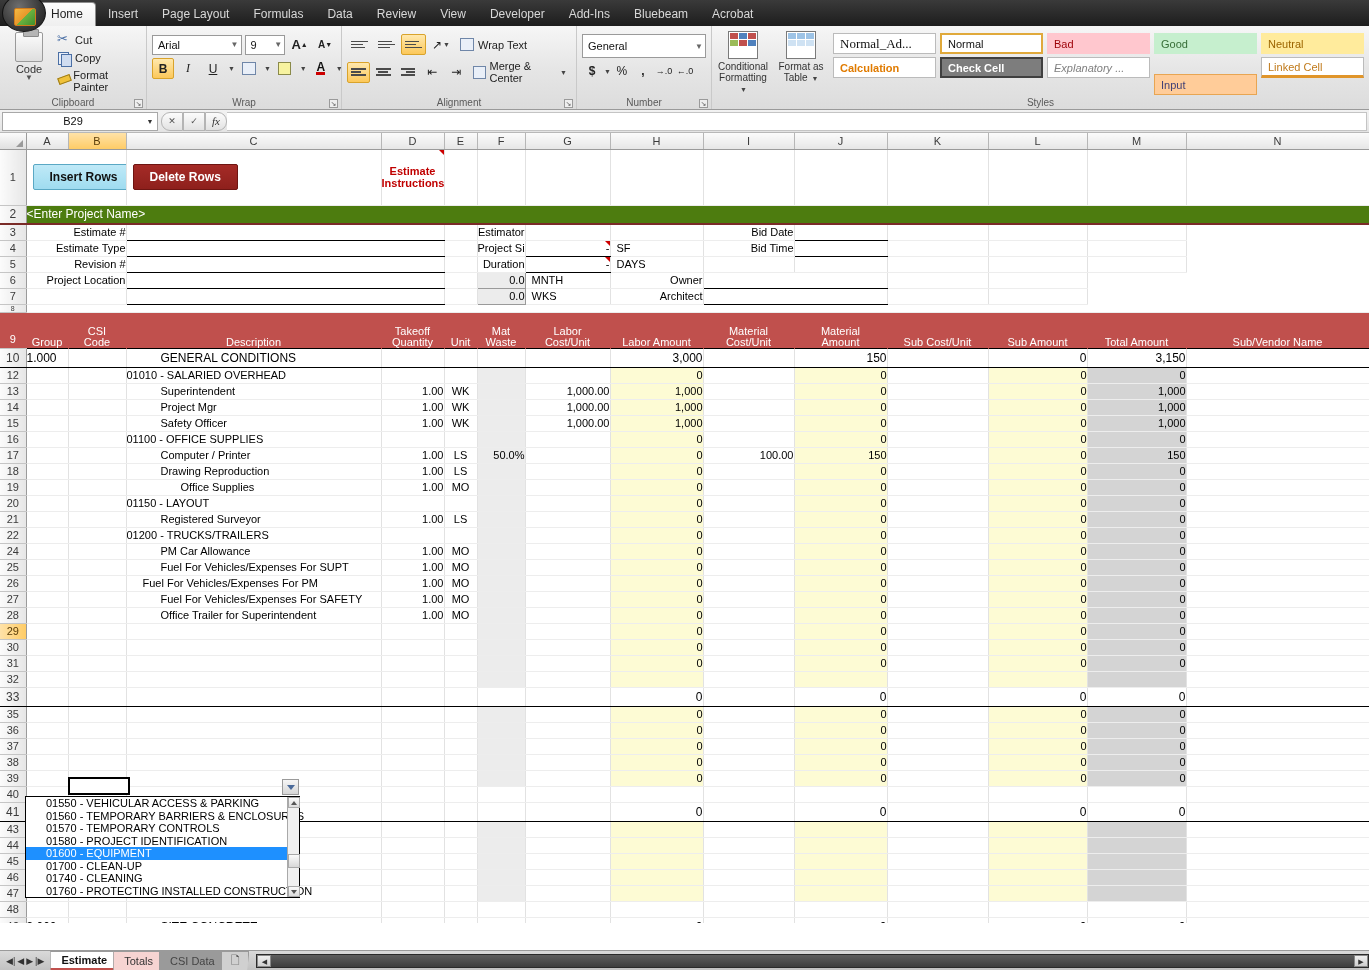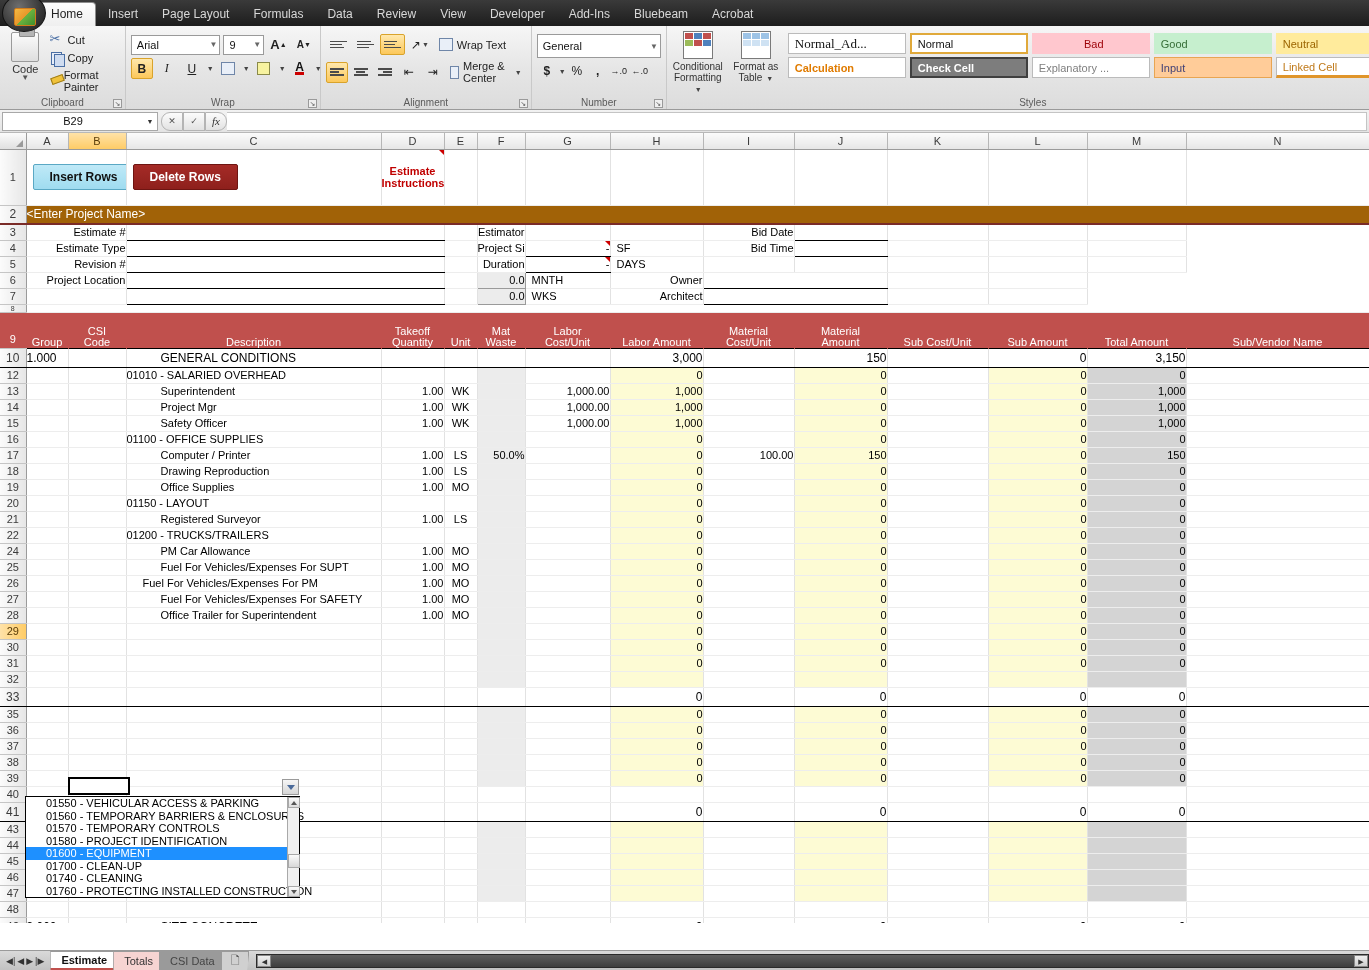--- a/index.html
+++ b/index.html
@@ -114,33 +114,33 @@
 
   
   .stylebig { display:flex; align-items:flex-start; gap:6px; padding-top:3px;}
   .bigbtn { width:52px; text-align:center; font-size:10px; color:#333; line-height:11px;}
   .bigbtn .bic { width:30px;height:28px;margin:0 auto 2px auto; position:relative; }
   .grid-ic { background:#fff; border:1px solid #7a7a7a; }
   .grid-ic i { position:absolute; width:8px;height:6px; }
   .gallery { display:flex; flex-direction:column; gap:3px; padding-top:2px; }
   .grow2 { display:flex; gap:4px; }
   .scell {
-    width: 118px; height: 21px; border:1px solid #bbb; font-size:11px;
+    width: 103px; height: 21px; border:1px solid #bbb; font-size:11px;
     display:flex; align-items:center; padding-left:6px; background:#fff; color:#111;
     white-space:nowrap; overflow:hidden;
   }
   .s-normalad { font-family:"Liberation Serif", serif; font-size:13px; }
   .s-normal { border:2px solid #e0a93b; }
-  .s-bad { background:#ffc7ce; color:#9c0006; border-color:#ffc7ce;justify-content:center;}
+  .s-bad { background:#ffc7ce; color:#9c0006; border-color:#ffc7ce;}
   .s-good { background:#c6efce; color:#376e37; border-color:#c6efce;}
   .s-neutral { background:#ffeb9c; color:#9c6500; border-color:#ffeb9c;}
   .s-calc { color:#e07b00; font-weight:bold; }
   .s-check { background:#7d7d7d; color:#fff; font-weight:bold; border:2px solid #3f3f3f;}
-  .s-expl { color:#7f7f7f; }
-  .s-input { background:#ffcc99; color:#3f3f76; border-color:#e8a552;}
+  .s-expl { color:#7f7f7f; font-style:italic; }
+  .s-input { background:#ffcc99; color:#3f3f76; border-color:#e8a552;margin-top:17px;}
   .s-linked { color:#c07a1a; border-bottom:3px solid #e0952a;}
   .dlg { position:absolute; bottom:1px; right:3px; width:9px;height:9px; border:1px solid #9a9a9a; background:#efefef; font-size:7px; color:#555; text-align:center; line-height:8px;}
 
   
   .fbar {
     height: 23px; display:flex; align-items:center;
     background: linear-gradient(180deg,#f2f2f2 0%,#e4e4e4 100%);
     border-bottom: 1px solid #b8b8b8;
   }
   .namebox {
@@ -190,21 +190,21 @@
   }
   td.rnum.sel { background: linear-gradient(90deg,#ffe2a8 0%,#ffcc66 100%); color:#5a3d0a; }
 
   td.c { border-right:1px solid #e2e2e2; border-bottom:1px solid #ededed; height:16px; font-size:11px; color:#000; padding:0 3px;}
 
   .r { text-align:right; }
   .ctr { text-align:center; }
   .b { font-weight:bold; }
 
   
-  .banner td { background:#a16207; color:#fff; height:19px; font-size:12px; padding-left:4px; border-bottom:2px solid #7a2b28;}
+  .banner td { background:#4d7c0f; color:#fff; height:19px; font-size:12px; padding-left:4px; border-bottom:2px solid #7a2b28;}
 
   
   .hdrband td {
     background:#c0504d; color:#fff; font-size:11px; text-align:center;
     vertical-align:bottom; border-right:1px solid #c0504d; line-height:11px;
     padding-bottom:1px;
   }
   .hdrband td div.l1 { font-size:11px; }
 
   
@@ -918,21 +918,21 @@
           <td class="c r yel">0</td>
           <td class="c r"></td>
           <td class="c r yel">0</td>
           <td class="c r grey">0</td>
           <td class="c "></td>
         </tr>
         <tr>
           <td class="rnum">19</td>
           <td class="c b"></td>
           <td class="c csihdr"></td>
-          <td class="c " style="padding-left: 34px;">Office Supplies</td>
+          <td class="c " style="padding-left: 54px;">Office Supplies</td>
           <td class="c r">1.00</td>
           <td class="c ctr">MO</td>
           <td class="c r greylt"></td>
           <td class="c r"></td>
           <td class="c r yel">0</td>
           <td class="c r"></td>
           <td class="c r yel">0</td>
           <td class="c r"></td>
           <td class="c r yel">0</td>
           <td class="c r grey">0</td>

